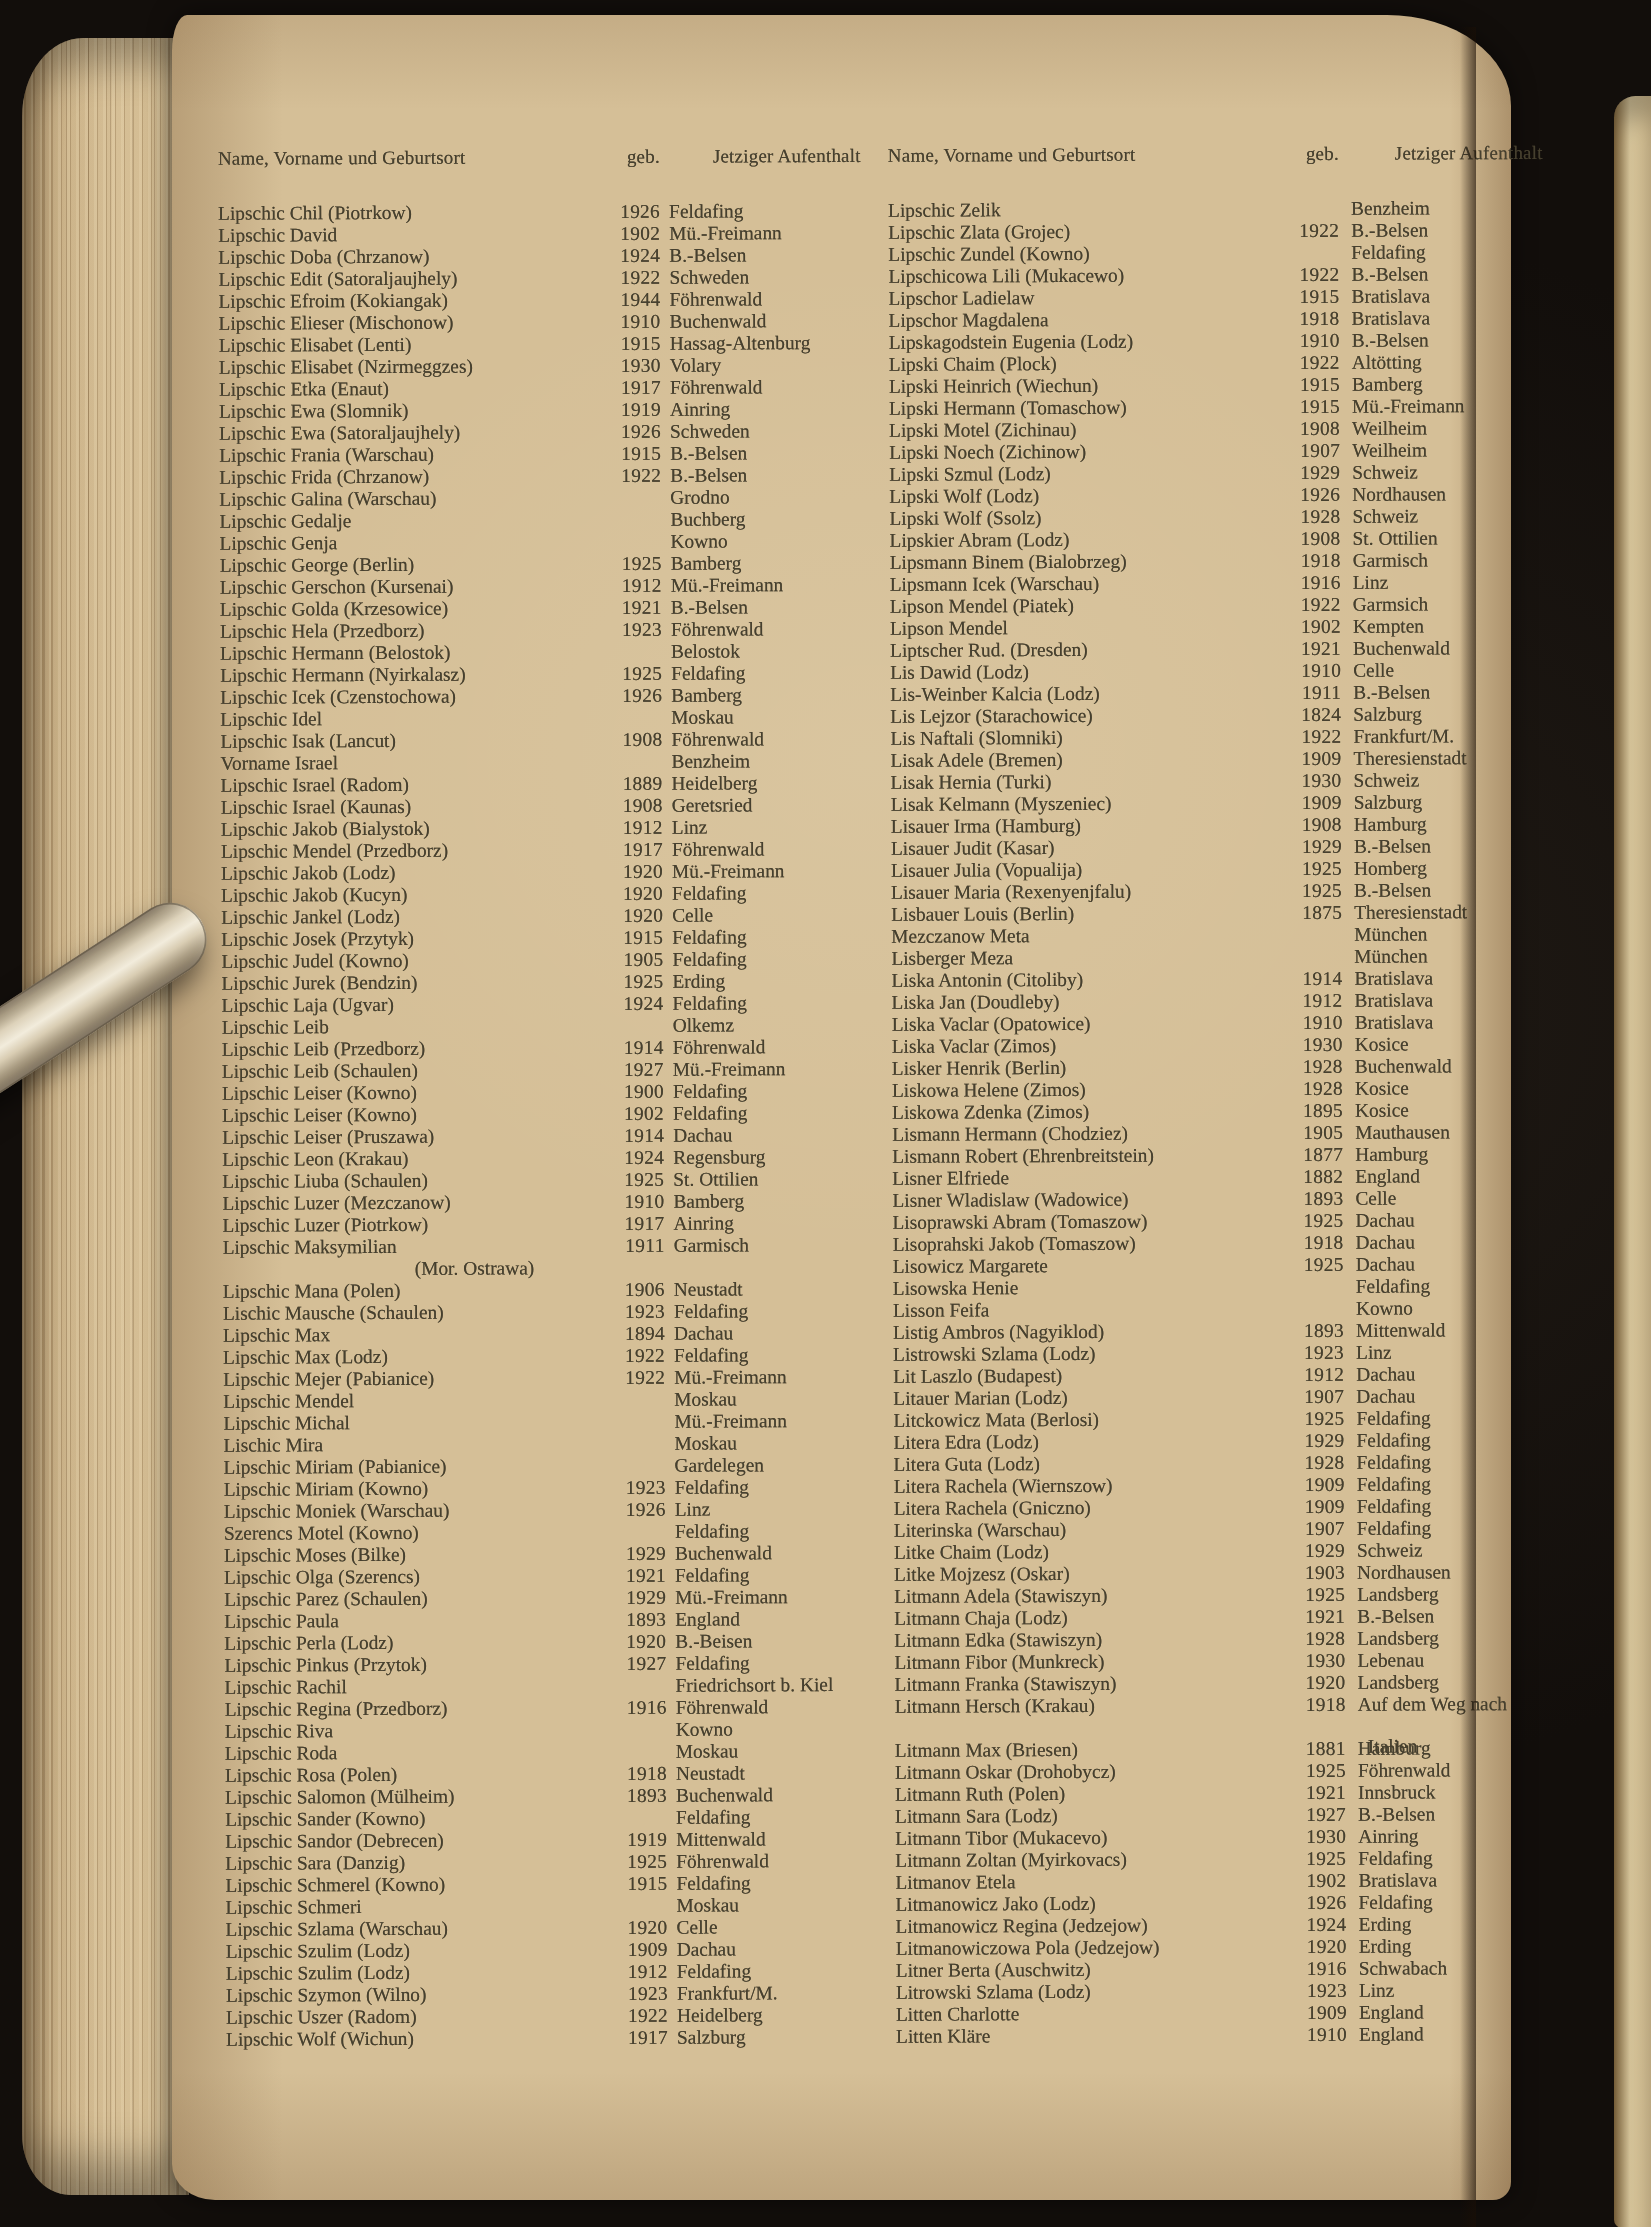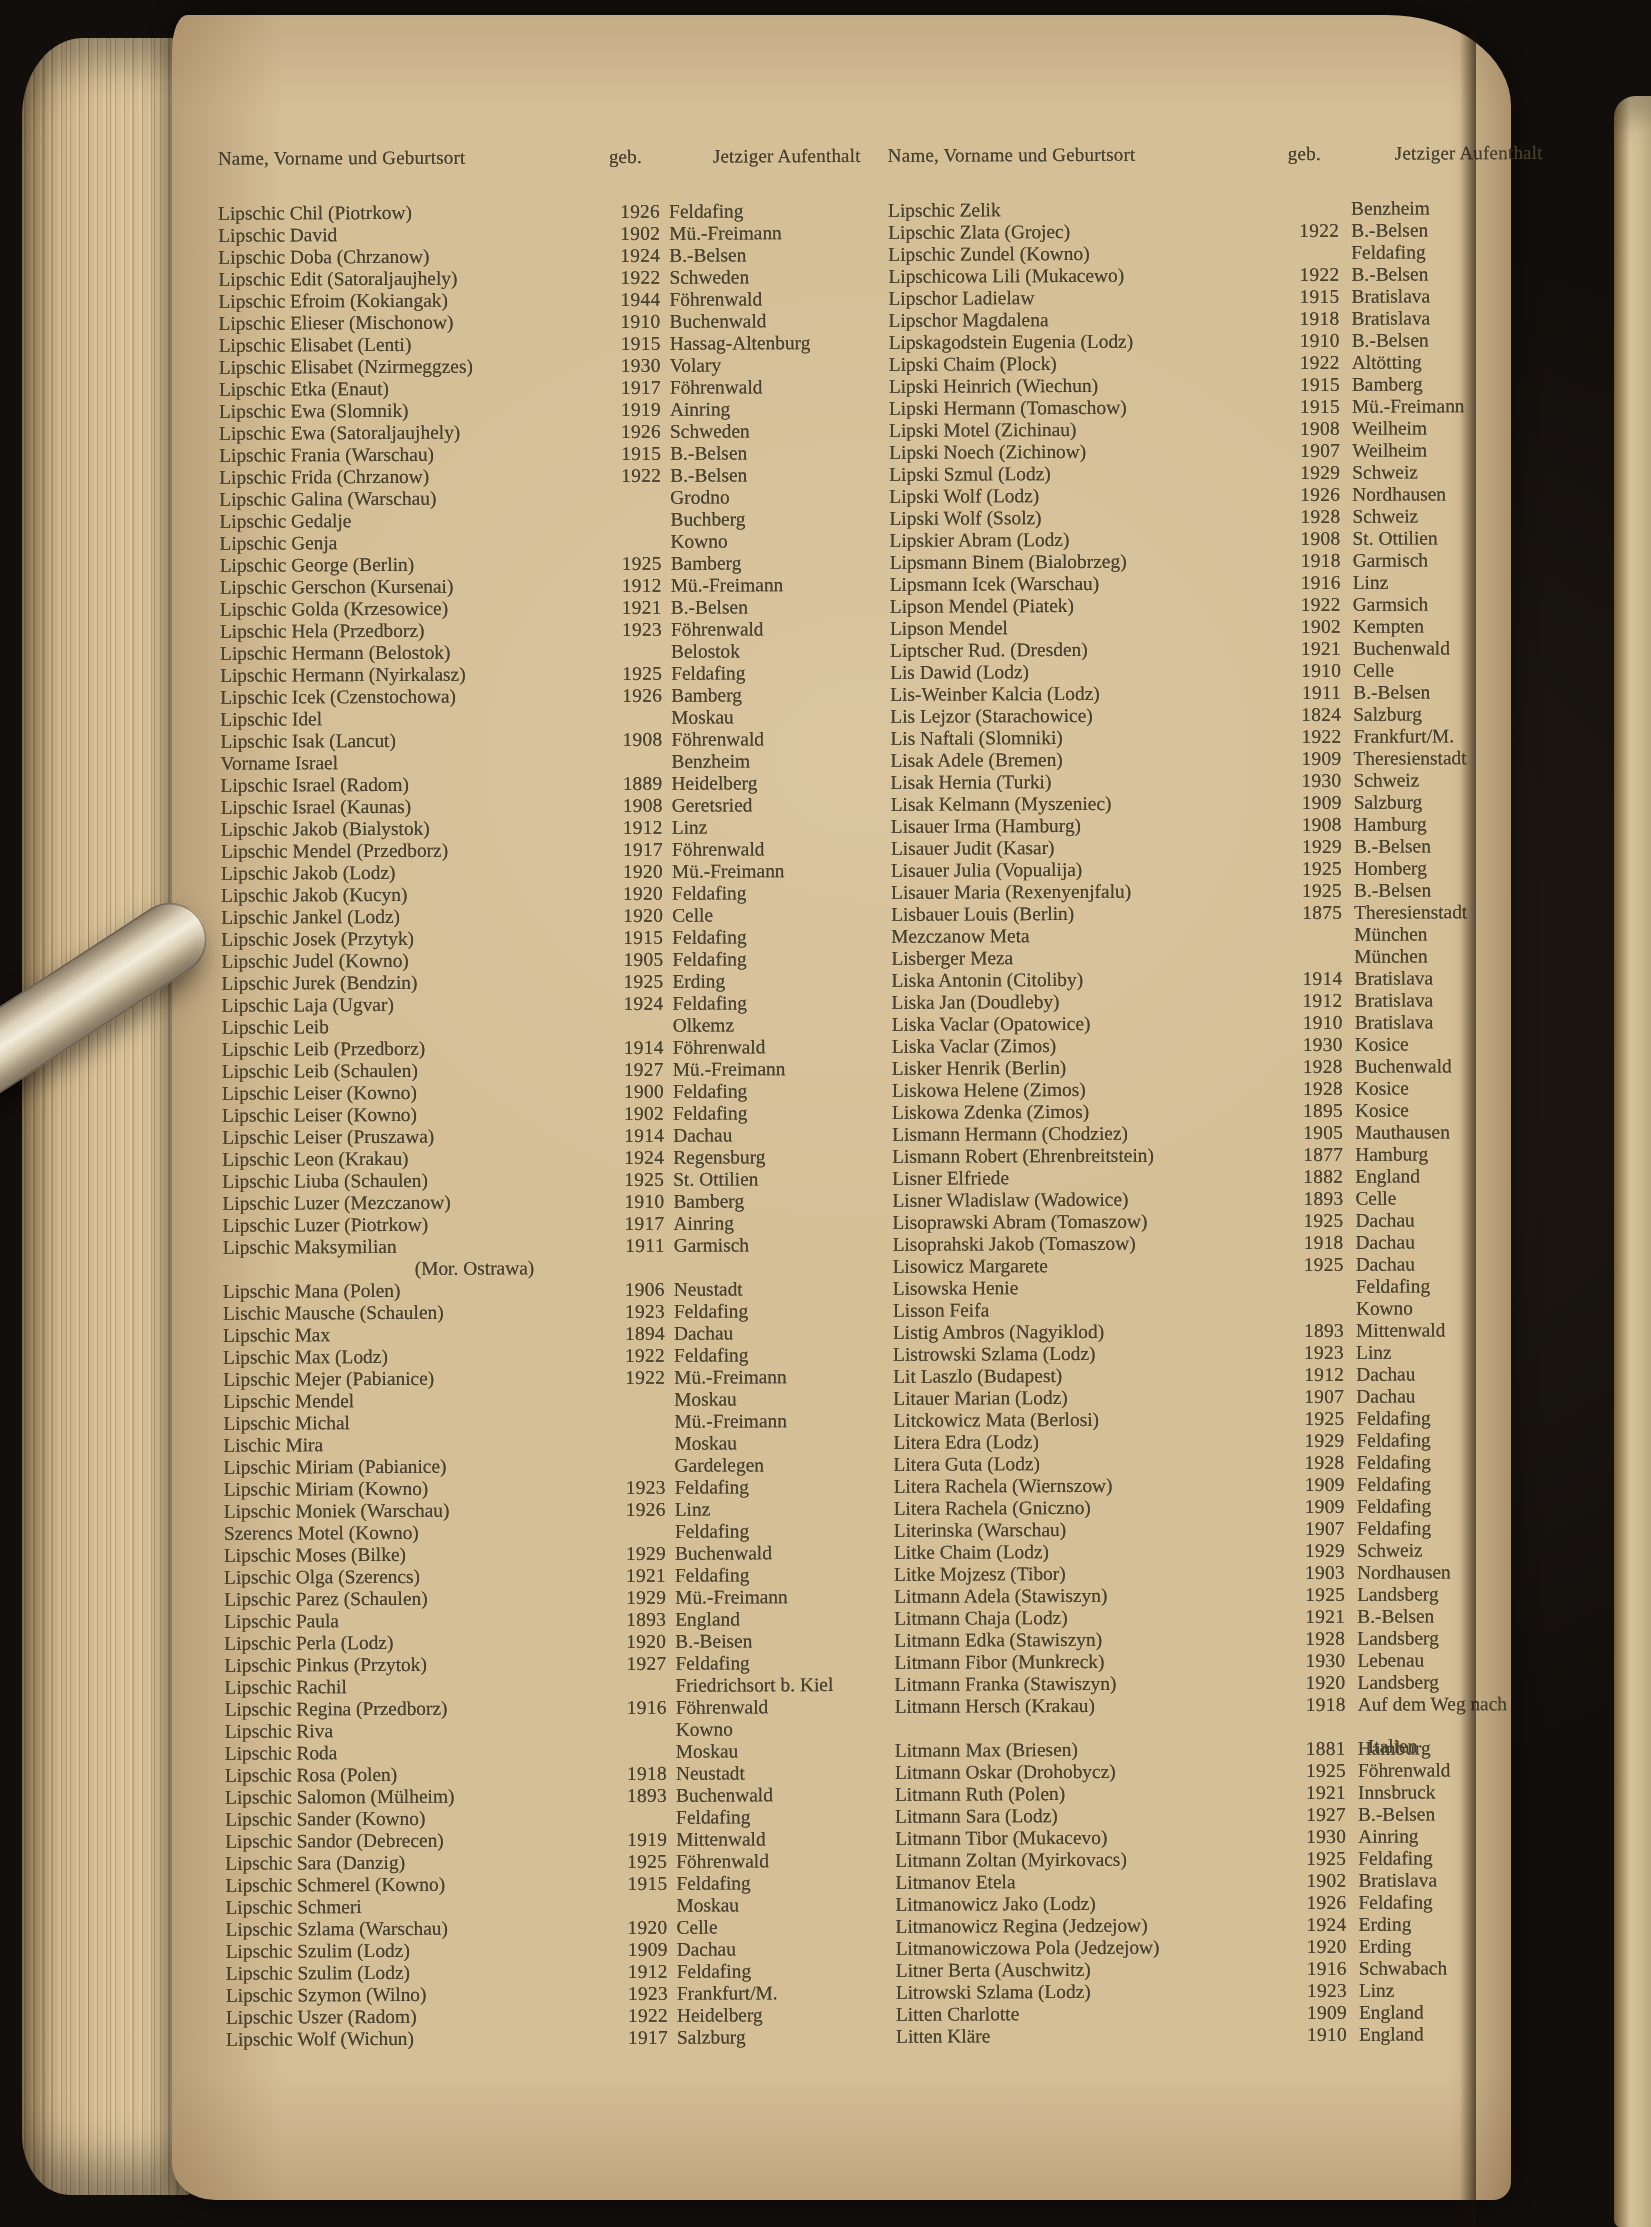--- a/index.html
+++ b/index.html
@@ -38,21 +38,21 @@
   .content{
     position:absolute;inset:0;transform:rotate(-0.25deg);
     color:var(--ink,#46402f);
     text-shadow:0 0 0.5px rgba(72,62,42,.75);
   }
   .col{position:absolute;top:0;--year-left:373px;--place-left:451px;}
   .col.c0{left:50px;width:638px;}
   .col.c1{left:720px;width:712px;--year-left:382px;--place-left:463px;}
   .col-header{position:absolute;top:130px;left:0;right:0;height:25px;font-size:19px;letter-spacing:0.2px;white-space:nowrap;}
   .h-name{position:absolute;left:0;}
-  .h-geb{position:absolute;left:var(--year-left);width:69px;text-align:center;}
+  .h-geb{position:absolute;left:var(--year-left);width:69px;text-align:right;}
   .h-auf{position:absolute;left:var(--place-left);margin-left:44px;}
   .rows{position:absolute;top:185px;left:0;right:0;}
   .row{position:relative;height:22px;font-size:19.4px;white-space:nowrap;}
   .row .name{position:absolute;left:0;}
   .row .year{position:absolute;left:var(--year-left);width:69px;text-align:right;letter-spacing:0.3px;}
   .row .place{position:absolute;left:var(--place-left);}
   .row.cont .name{left:192px;}
   .row.cont .place{padding-left:10px;margin-top:20px;}
   .gutter-shadow{
     position:absolute;right:35px;top:11.6px;width:16.5px;height:2202px;
@@ -817,21 +817,21 @@
               <span class="name">Literinska (Warschau)</span>
               <span class="year">1907</span>
               <span class="place">Feldafing</span>
             </div>
             <div class="row">
               <span class="name">Litke Chaim (Lodz)</span>
               <span class="year">1929</span>
               <span class="place">Schweiz</span>
             </div>
             <div class="row">
-              <span class="name">Litke Mojzesz (Tibor)</span>
+              <span class="name">Litke Mojzesz (Oskar)</span>
               <span class="year">1903</span>
               <span class="place">Nordhausen</span>
             </div>
             <div class="row">
               <span class="name">Litmann Adela (Stawiszyn)</span>
               <span class="year">1925</span>
               <span class="place">Landsberg</span>
             </div>
             <div class="row">
               <span class="name">Litmann Chaja (Lodz)</span>

